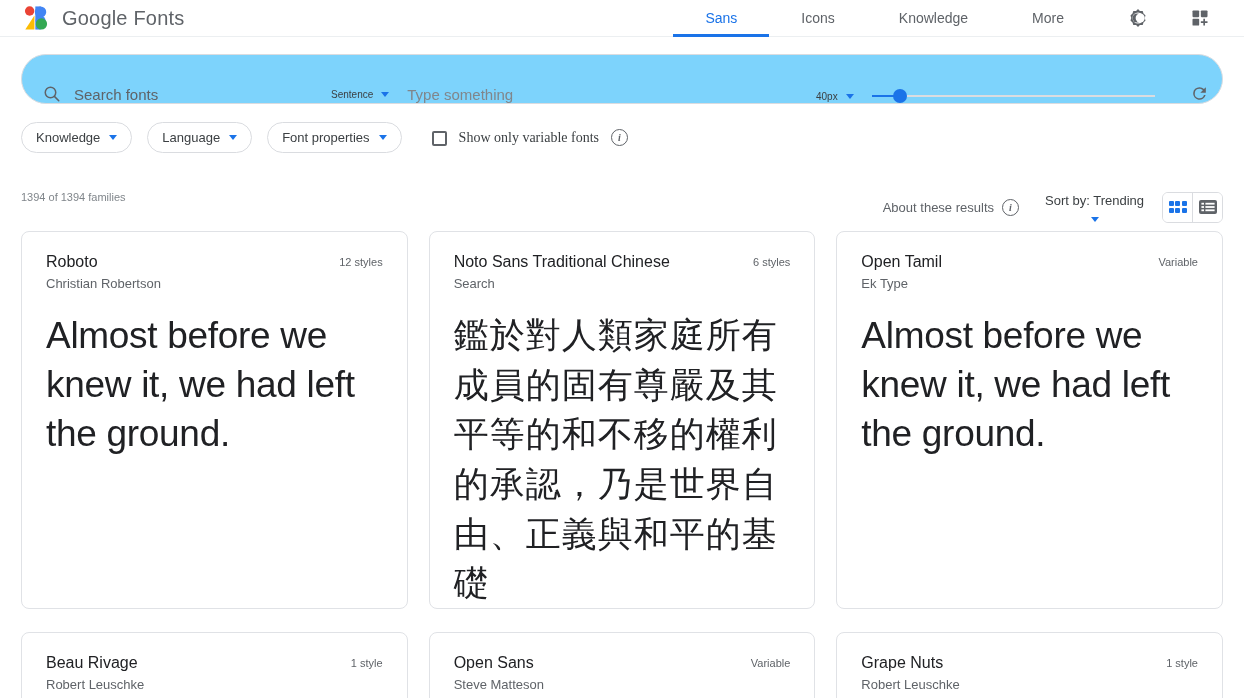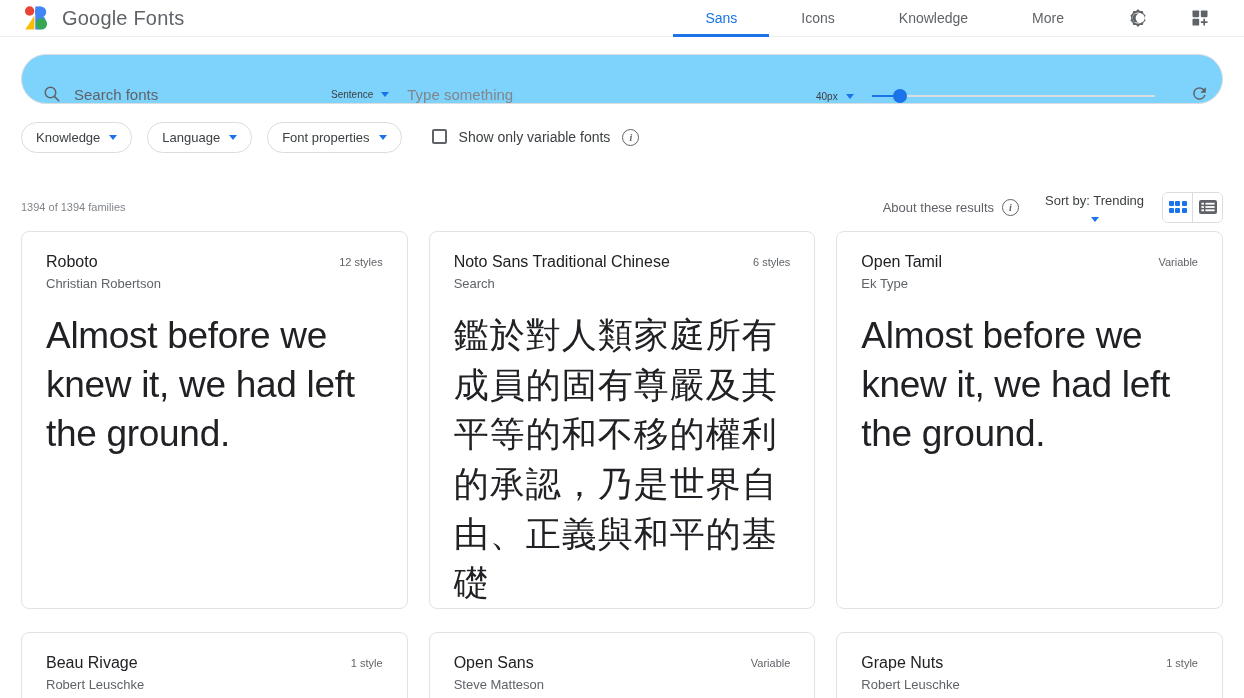--- a/index.html
+++ b/index.html
@@ -37,29 +37,29 @@
   .slider-track { position:absolute; top:6px; left:0; right:0; height:2px; background:#dadce0; }
   .slider-fill  { position:absolute; top:6px; left:0; height:2px; background:#1a73e8; }
   .slider-thumb { position:absolute; top:0; width:14px; height:14px; border-radius:50%; background:#1a73e8;
                   transform:translateX(-50%); }
   .sb-reset { width:46px; justify-content:center; cursor:pointer; }
 
   
   .filters { margin:18px 21px 0; display:flex; align-items:center; }
   .chip { height:31px; padding:0 14px; border:1px solid #dadce0; border-radius:16px;
           display:flex; align-items:center; gap:9px; font-size:13px; color:#3c4043; cursor:pointer; margin-right:15px; }
-  .cb-group { display:flex; align-items:flex-start; margin-left:15px; gap:12px; cursor:pointer; }
+  .cb-group { display:flex; align-items:flex-end; margin-left:15px; gap:12px; cursor:pointer;font-family:Liberation Serif, serif; }
   .checkbox { width:15px; height:15px; border:2px solid #5f6368; border-radius:2px; background:#fff; }
   .cb-label { font-size:14px; color:#3c4043; }
   .info-icon { width:17px; height:17px; border:1.5px solid #5f6368; border-radius:50%; color:#5f6368;
                display:inline-flex; align-items:center; justify-content:center; font-size:10px; flex:none; }
   .info-icon::after { content:"i"; font-family:"Liberation Serif",serif; font-style:italic; font-weight:bold; }
 
   
-  .results-bar { margin:38px 21px 0; display:flex; align-items:center; height:32px; }
+  .results-bar { margin:38px 21px 0; display:flex; height:32px; }
   .count { font-size:11px; color:#80868b; }
   .rb-right { margin-left:auto; display:flex; align-items:center; }
   .about { display:flex; align-items:center; gap:8px; font-size:13px; color:#5f6368; cursor:pointer; }
   .sort { display:flex; align-items:center; gap:9px; font-size:13px; color:#3c4043; margin-left:26px; cursor:pointer;flex-direction:column; }
   .view-toggle { display:flex; align-items:stretch; border:1px solid #dadce0; border-radius:6px; height:31px; margin-left:18px; overflow:hidden; }
   .vt-btn { width:29px; display:flex; align-items:center; justify-content:center; cursor:pointer; background:#fff; border:none; }
   .vt-sep { width:1px; background:#dadce0; }
   .icon-grid { display:grid; grid-template-columns:repeat(3,5px); grid-template-rows:repeat(2,5.5px); gap:1.5px; }
   .icon-grid span { background:#1a73e8; border-radius:1px; }
 

